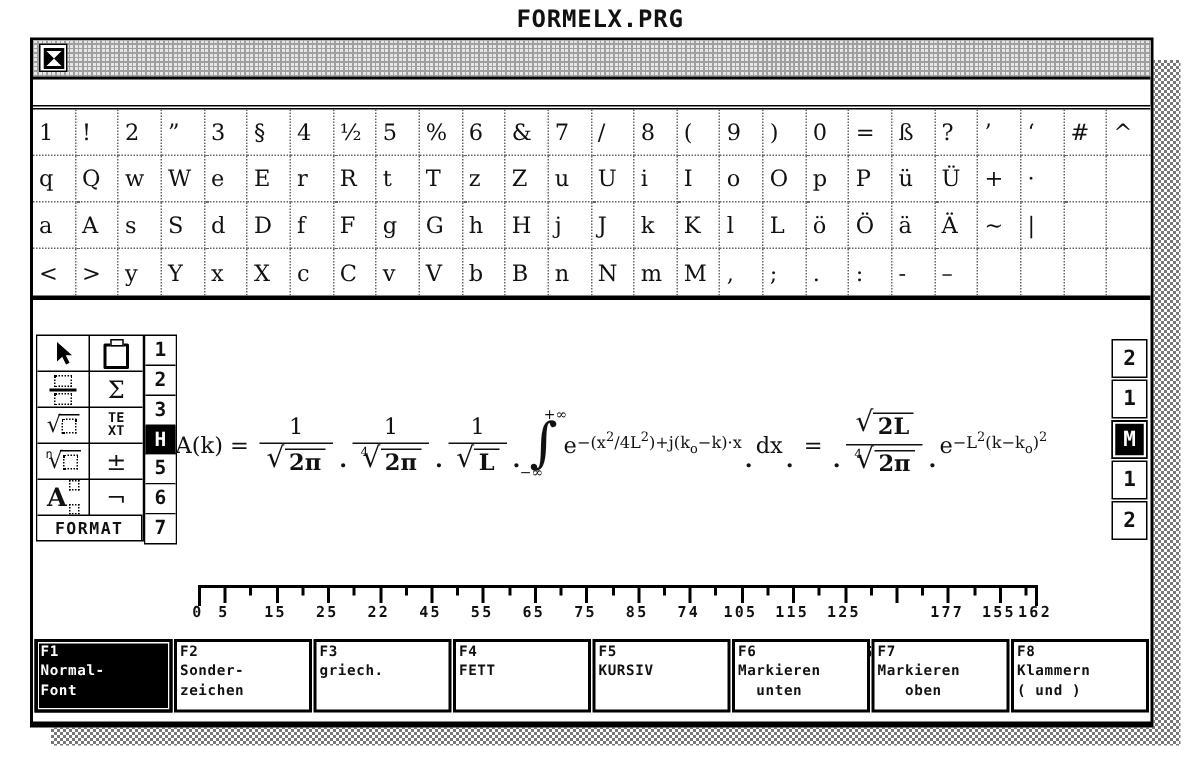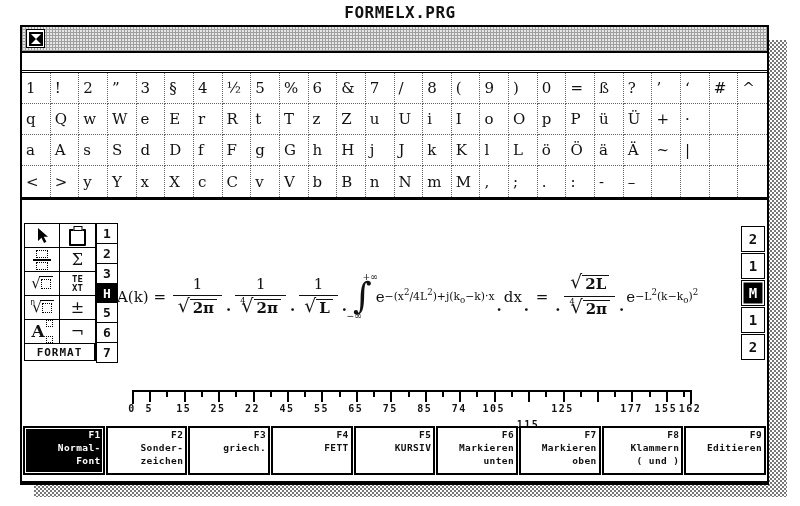--- a/index.html
+++ b/index.html
@@ -85,21 +85,21 @@
   .ilim{font-size:.62em;line-height:1.1;}
   .itop{transform:translateX(8px);} .ibot{transform:translateX(-8px);}
   .sep{transform:translateY(9px);margin:0 2px;font-weight:bold;}
   
   .ruler{position:absolute;left:110px;top:363px;width:558px;height:30px;}
   .rline{position:absolute;left:0;right:0;top:0;border-top:2px solid #000;}
   .tick{position:absolute;top:0;width:2px;background:#000;}
   .rlab{position:absolute;top:13px;transform:translateX(-50%);
     font:bold 10px "DejaVu Sans Mono",monospace;letter-spacing:1.5px;}
   
-  .fkeys{position:absolute;left:1px;right:1px;top:399px;display:flex;gap:1px;text-align:right;}
+  .fkeys{position:absolute;left:1px;right:1px;top:399px;display:flex;gap:1px;}
   .fkey{flex:1;height:49px;border:2px solid #000;box-sizing:border-box;background:#fff;
     font:bold 9.5px "DejaVu Sans Mono",monospace;letter-spacing:.4px;line-height:1.3;
     padding:1px 2px;overflow:hidden;}
   .fkey div{white-space:pre;}
   .fk-key{margin-bottom:1px;}
   .fkey.active{background:#000;color:#fff;box-shadow:inset 0 0 0 1px #fff;}
 </style>
 </head>
 <body>
 
@@ -412,21 +412,21 @@
       <div class="rlab" style="left: 51.6667px;">15</div>
       <div class="rlab" style="left: 86.1111px;">25</div>
       <div class="rlab" style="left: 120.556px;">22</div>
       <div class="rlab" style="left: 155px;">45</div>
       <div class="rlab" style="left: 189.444px;">55</div>
       <div class="rlab" style="left: 223.889px;">65</div>
       <div class="rlab" style="left: 258.333px;">75</div>
       <div class="rlab" style="left: 292.778px;">85</div>
       <div class="rlab" style="left: 327.222px;">74</div>
       <div class="rlab" style="left: 361.667px;">105</div>
-      <div class="rlab" style="left: 396.111px; margin-top: 16px;">115</div>
+      <div class="rlab" style="left: 396.111px;">115</div>
       <div class="rlab" style="left: 430.556px;">125</div>
       <div class="rlab" style="left: 440px; margin-top: 27px;">135</div>
       <div class="rlab" style="left: 499.444px;">177</div>
       <div class="rlab" style="left: 533.889px;">155</div>
       <div class="rlab" style="left: 558px;">162</div>
     </div>
 
   <div class="fkeys">
       <div class="fkey active">
         <div class="fk-key">F1</div>
@@ -458,19 +458,15 @@
       <div class="fkey">
         <div class="fk-key">F7</div>
         <div class="fk-line">Markieren</div>
         <div class="fk-line">   oben</div>
       </div>
       <div class="fkey">
         <div class="fk-key">F8</div>
         <div class="fk-line">Klammern</div>
         <div class="fk-line">( und )</div>
       </div>
-      <div class="fkey">
-        <div class="fk-key">F9</div>
-        <div class="fk-line">Editieren</div>
-      </div>
     </div>
 
 </div>
 
 </body></html>

